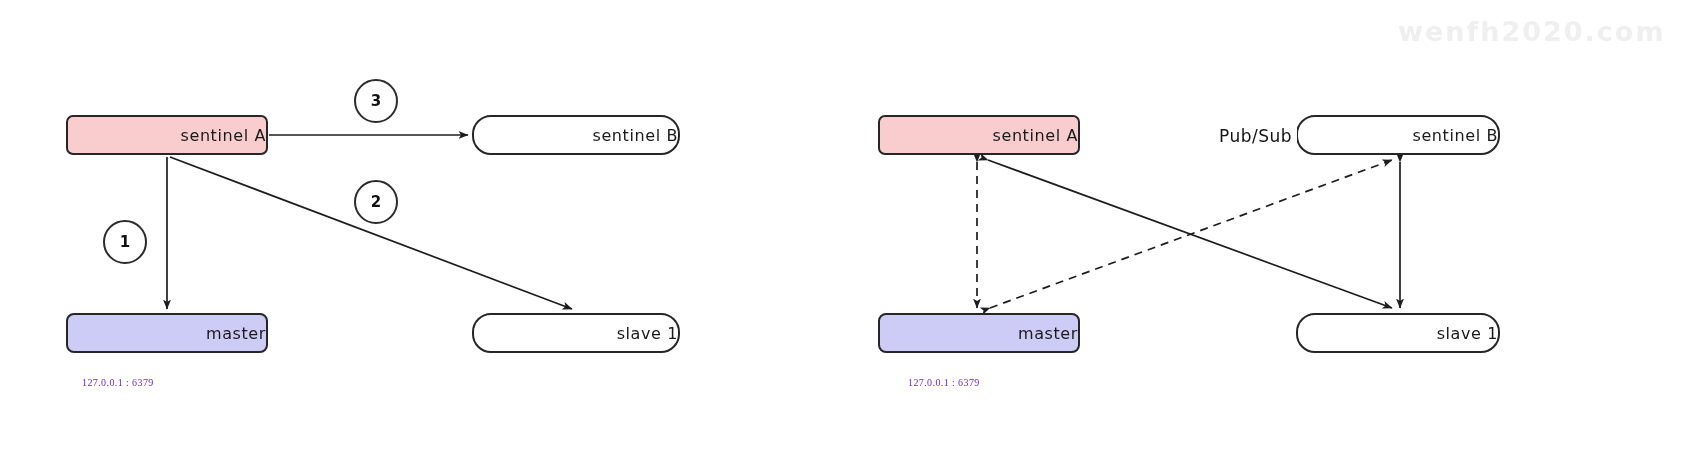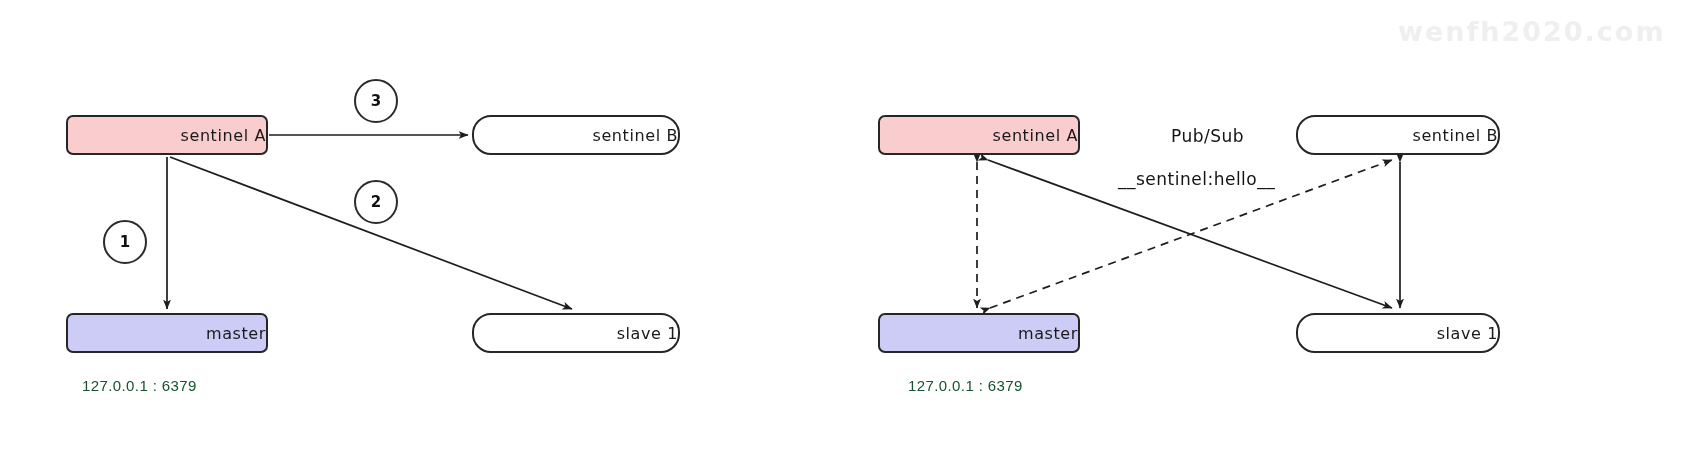--- a/index.html
+++ b/index.html
@@ -36,21 +36,21 @@
     z-index: 3;
   }
   .node .node-label {
     font-family: "DejaVu Sans", sans-serif;
     font-size: 16px;
     color: #1a1a1a;
     letter-spacing: 0.6px;
     white-space: nowrap;
   }
   .node.pink { background: #f9cdcd; }
-  .node.lavender { background: #ccccf7; }
+  .node.lavender { background: #ccccf7; border-radius: 8px; }
   .node.plain { background: #ffffff; border-radius: 19px; }
 
   .badge {
     position: absolute;
     box-sizing: border-box;
     width: 44px;
     height: 44px;
     border: 2px solid #2b2b2b;
     border-radius: 50%;
     background: #ffffff;
@@ -61,23 +61,23 @@
   }
   .badge span {
     font-family: "DejaVu Sans", sans-serif;
     font-size: 15px;
     font-weight: bold;
     color: #111111;
   }
 
   .caption {
     position: absolute;
-    font-family: Liberation Sans, sans-serif;
-    font-size: 15px;
-    color: #14532d;
+    font-family: Liberation Serif, serif;
+    font-size: 10px;
+    color: #6d28d9;
     letter-spacing: 0.4px;
     white-space: nowrap;
     z-index: 3;
   }
 
   .edge-label {
     position: absolute;
     font-family: "DejaVu Sans", sans-serif;
     font-size: 17px;
     color: #141414;
@@ -168,18 +168,17 @@
   <div class="node plain" style="left:1296px; top:115px; width:204px; height:40px;">
     <span class="node-label">sentinel B</span>
   </div>
   <div class="node lavender" style="left:878px; top:313px; width:202px; height:40px;">
     <span class="node-label">master</span>
   </div>
   <div class="node plain" style="left:1296px; top:313px; width:204px; height:40px;">
     <span class="node-label">slave 1</span>
   </div>
 
-  <div class="edge-label" style="left:1166px; top:125px;">Pub/Sub</div>
-  <div class="edge-label" style="left:1113px; top:168px;">__sentinel:hello__</div>
+  <div class="edge-label" style="left:1214px; top:125px;">Pub/Sub</div>
 
   <div class="caption" style="left:908px; top:377px;">127.0.0.1 : 6379</div>
 
 </div>
 
 </body></html>

